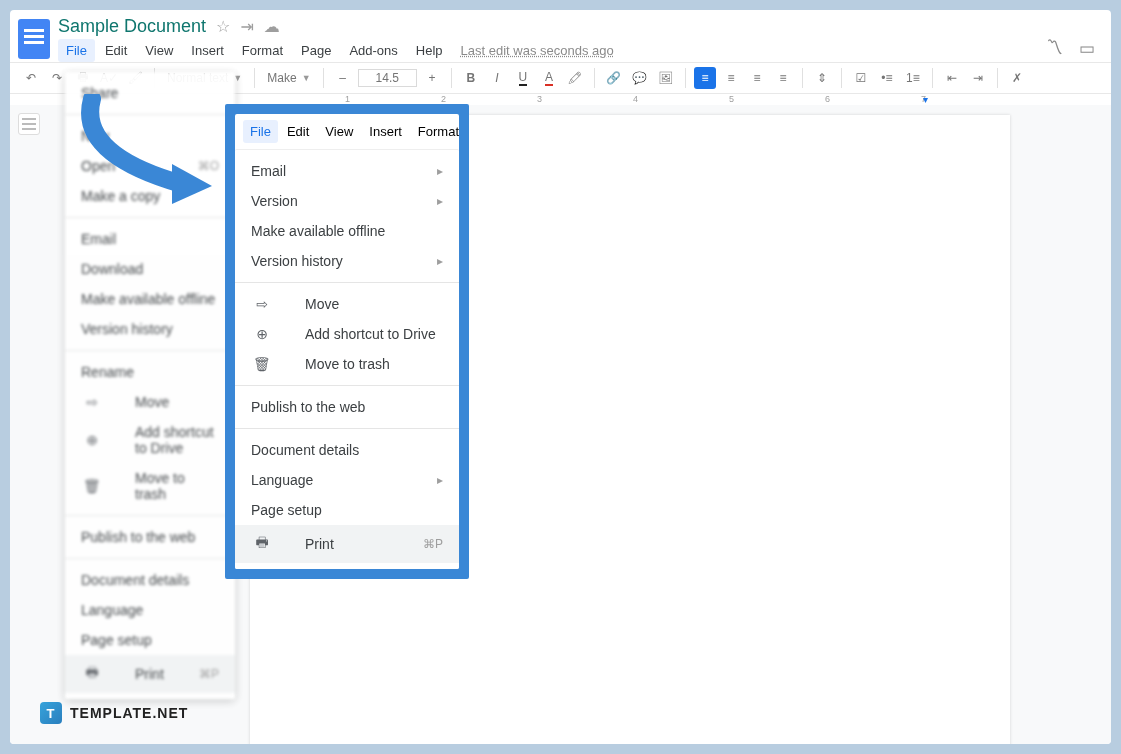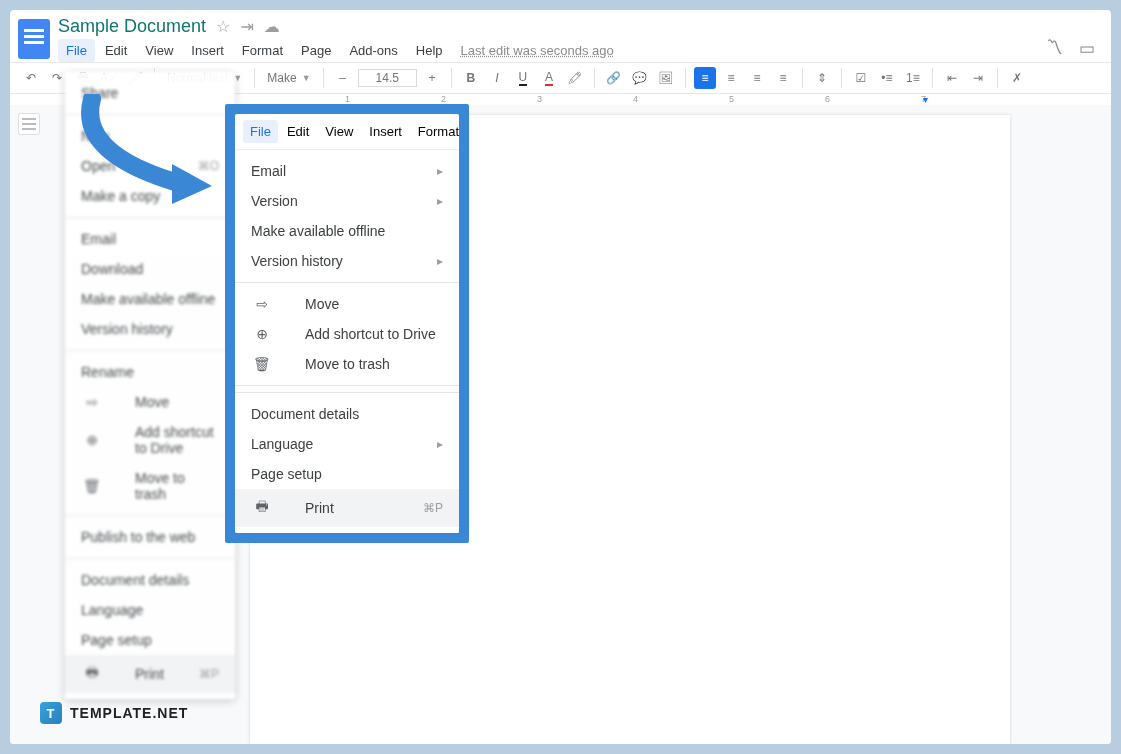--- a/index.html
+++ b/index.html
@@ -348,20 +348,23 @@
           </div>
         <div class="di">
             <span class="icon-slot">⊕</span>
             <span class="label">Add shortcut to Drive</span>
           </div>
         <div class="di">
             <span class="icon-slot">🗑</span>
             <span class="label">Move to trash</span>
           </div>
         <hr>
+        <div class="di">
+            <span class="label">Publish to the web</span>
+          </div>
         <hr>
         <div class="di">
             <span class="label">Document details</span>
           </div>
         <div class="di">
             <span class="label">Language</span>
             <span class="sub">▸</span>
           </div>
         <div class="di">
             <span class="label">Page setup</span>

